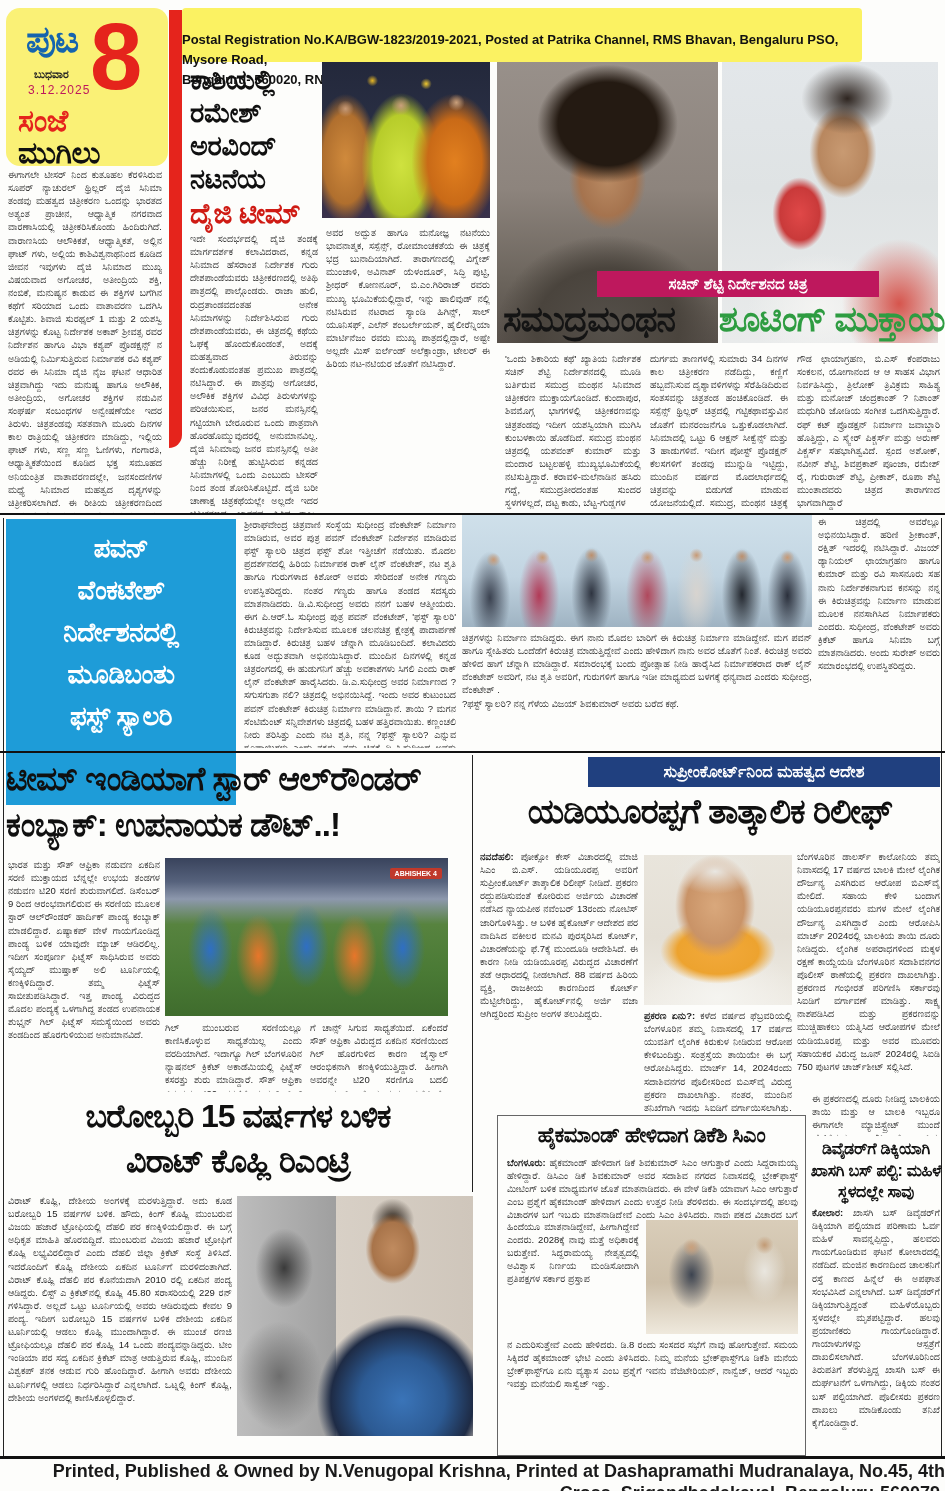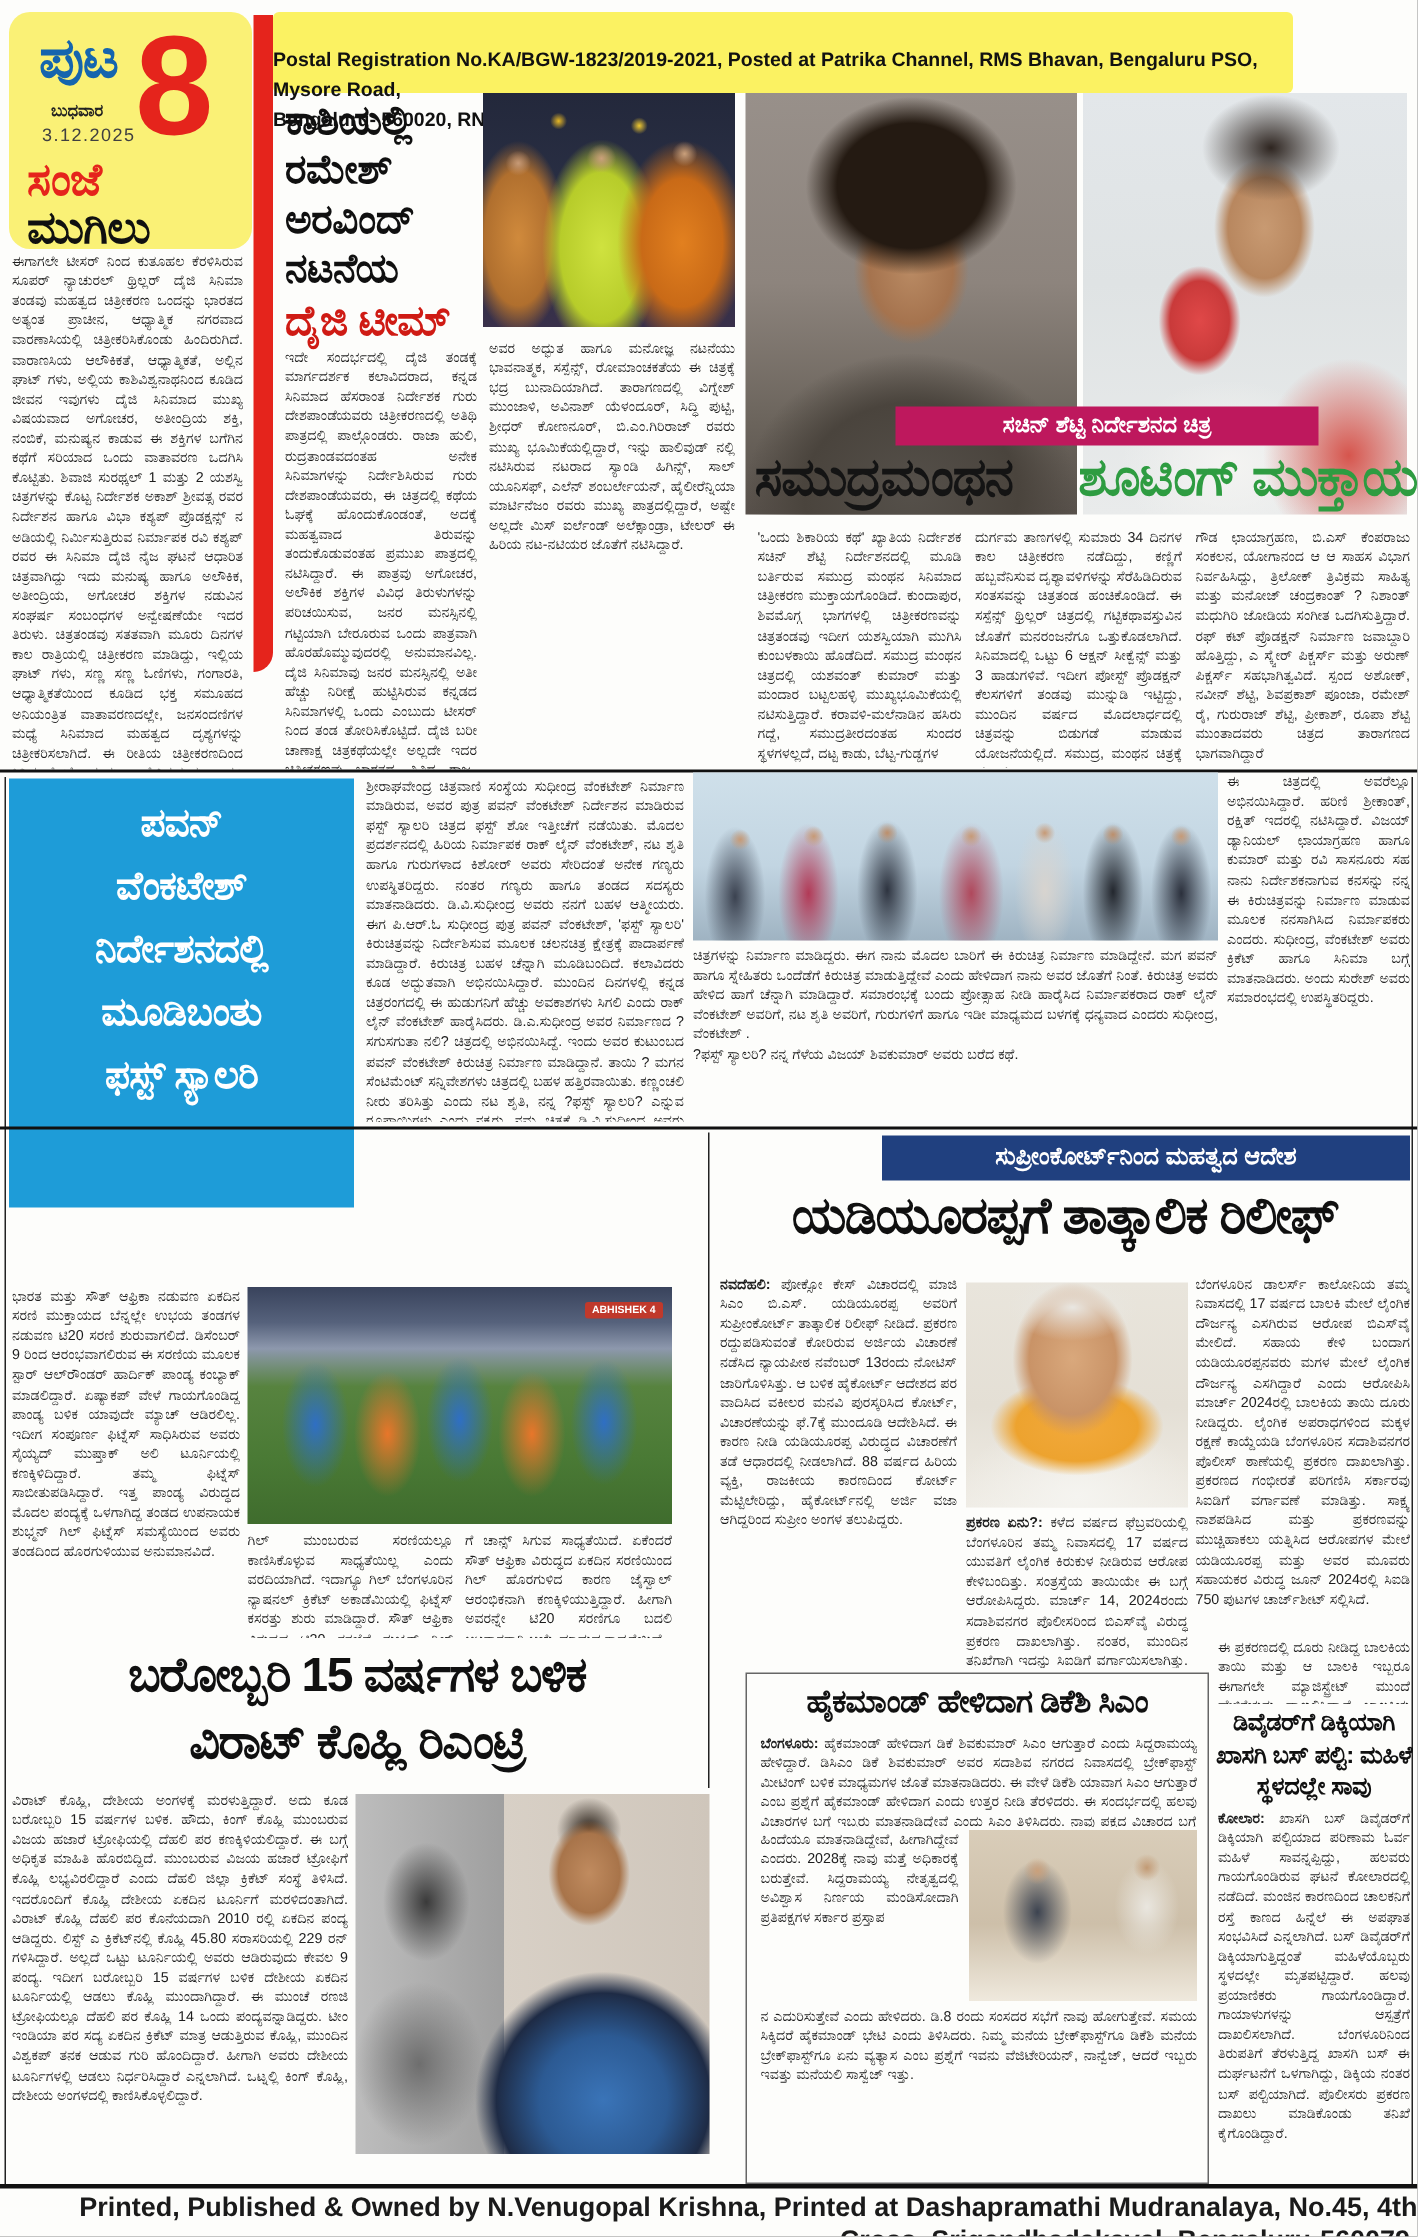--- a/index.html
+++ b/index.html
@@ -91,21 +91,21 @@
           line-height:1.22;color:#1a1a1a;}
 </style>
 </head>
 <body>
 
 <div id="paper">
 
   <div id="masthead" class="abs">
     <div class="abs" style="left:20px;top:10px;font-size:37px;font-weight:bold;color:#1565AE;letter-spacing:-1px;font-family:Liberation Serif, serif;">ಪುಟ</div>
     <div class="abs" style="left:28px;top:60px;font-size:11px;font-weight:bold;color:#222;">ಬುಧವಾರ</div>
-    <div class="abs" style="left:22px;top:75px;font-size:12px;color:#404040;letter-spacing:1px;">3.12.2025</div>
+    <div class="abs" style="left:22px;top:75px;font-size:12px;color:#be185d;letter-spacing:1px;">3.12.2025</div>
     <div class="abs" style="left:84px;top:2px;font-size:94px;font-weight:bold;color:#E5241C;line-height:1;">8</div>
     <div class="abs" style="left:12px;top:96px;font-size:30px;font-weight:bold;color:#E5241C;letter-spacing:-0.5px;">ಸಂಜೆ</div>
     <div class="abs" style="left:12px;top:128px;font-size:30px;font-weight:bold;color:#101010;letter-spacing:-0.5px;">ಮುಗಿಲು</div>
   </div>
   <div id="red-stripe" class="abs"></div>
 
   <div id="postal" class="abs">
     <div>Postal Registration No.KA/BGW-1823/2019-2021, Posted at Patrika Channel, RMS Bhavan, Bengaluru PSO, Mysore Road,</div>
     <div>Bengaluru- 560020, RNI No.KARKAN/2002/08054</div>
   </div>
@@ -144,20 +144,22 @@
 ಫಸ್ಟ್ ಸ್ಯಾಲರಿ</div>
   <div class="col" style="left:244px;top:518px;width:212px;height:230px;">ಶ್ರೀರಾಘವೇಂದ್ರ ಚಿತ್ರವಾಣಿ ಸಂಸ್ಥೆಯ ಸುಧೀಂದ್ರ ವೆಂಕಟೇಶ್ ನಿರ್ಮಾಣ ಮಾಡಿರುವ, ಅವರ ಪುತ್ರ ಪವನ್ ವೆಂಕಟೇಶ್ ನಿರ್ದೇಶನ ಮಾಡಿರುವ ಫಸ್ಟ್ ಸ್ಯಾಲರಿ ಚಿತ್ರದ ಫಸ್ಟ್ ಶೋ ಇತ್ತೀಚೆಗೆ ನಡೆಯಿತು. ಮೊದಲ ಪ್ರದರ್ಶನದಲ್ಲಿ ಹಿರಿಯ ನಿರ್ಮಾಪಕ ರಾಕ್ ಲೈನ್ ವೆಂಕಟೇಶ್, ನಟ ಶೃತಿ ಹಾಗೂ ಗುರುಗಳಾದ ಕಿಶೋರ್ ಅವರು ಸೇರಿದಂತೆ ಅನೇಕ ಗಣ್ಯರು ಉಪಸ್ಥಿತರಿದ್ದರು. ನಂತರ ಗಣ್ಯರು ಹಾಗೂ ತಂಡದ ಸದಸ್ಯರು ಮಾತನಾಡಿದರು. ಡಿ.ವಿ.ಸುಧೀಂದ್ರ ಅವರು ನನಗೆ ಬಹಳ ಆತ್ಮೀಯರು. ಈಗ ಪಿ.ಆರ್.ಓ ಸುಧೀಂದ್ರ ಪುತ್ರ ಪವನ್ ವೆಂಕಟೇಶ್, 'ಫಸ್ಟ್ ಸ್ಯಾಲರಿ' ಕಿರುಚಿತ್ರವನ್ನು ನಿರ್ದೇಶಿಸುವ ಮೂಲಕ ಚಲನಚಿತ್ರ ಕ್ಷೇತ್ರಕ್ಕೆ ಪಾದಾರ್ಪಣೆ ಮಾಡಿದ್ದಾರೆ. ಕಿರುಚಿತ್ರ ಬಹಳ ಚೆನ್ನಾಗಿ ಮೂಡಿಬಂದಿದೆ. ಕಲಾವಿದರು ಕೂಡ ಅದ್ಭುತವಾಗಿ ಅಭಿನಯಿಸಿದ್ದಾರೆ. ಮುಂದಿನ ದಿನಗಳಲ್ಲಿ ಕನ್ನಡ ಚಿತ್ರರಂಗದಲ್ಲಿ ಈ ಹುಡುಗನಿಗೆ ಹೆಚ್ಚು ಅವಕಾಶಗಳು ಸಿಗಲಿ ಎಂದು ರಾಕ್ ಲೈನ್ ವೆಂಕಟೇಶ್ ಹಾರೈಸಿದರು. ಡಿ.ಎ.ಸುಧೀಂದ್ರ ಅವರ ನಿರ್ಮಾಣದ ?ಸಗುಸಗುತಾ ನಲಿ? ಚಿತ್ರದಲ್ಲಿ ಅಭಿನಯಿಸಿದ್ದೆ. ಇಂದು ಅವರ ಕುಟುಂಬದ ಪವನ್ ವೆಂಕಟೇಶ್ ಕಿರುಚಿತ್ರ ನಿರ್ಮಾಣ ಮಾಡಿದ್ದಾನೆ. ತಾಯಿ ? ಮಗನ ಸೆಂಟಿಮೆಂಟ್ ಸನ್ನಿವೇಶಗಳು ಚಿತ್ರದಲ್ಲಿ ಬಹಳ ಹತ್ತಿರವಾಯಿತು. ಕಣ್ಣಂಚಲಿ ನೀರು ತರಿಸಿತ್ತು ಎಂದು ನಟ ಶೃತಿ, ನನ್ನ ?ಫಸ್ಟ್ ಸ್ಯಾಲರಿ? ಎನ್ನುವ ರೂಪಾಯಿಗಳು ಎಂದು ನಕ್ಕರು. ನಮ್ಮ ಚಿತ್ರಕ್ಕೆ ಡಿ.ವಿ.ಸುಧೀಂದ್ರ ಅವರು ಪಾಲುದಾರಿಕೆಯಲ್ಲಿ ಅರು</div>
   <div class="ph ph-group" style="left:462px;top:515px;width:350px;height:112px;"></div>
   <div class="col pre" style="left:462px;top:631px;width:350px;height:117px;">ಚಿತ್ರಗಳನ್ನು ನಿರ್ಮಾಣ ಮಾಡಿದ್ದರು. ಈಗ ನಾನು ಮೊದಲ ಬಾರಿಗೆ ಈ ಕಿರುಚಿತ್ರ ನಿರ್ಮಾಣ ಮಾಡಿದ್ದೇನೆ. ಮಗ ಪವನ್ ಹಾಗೂ ಸ್ನೇಹಿತರು ಒಂದೆಡೆಗೆ ಕಿರುಚಿತ್ರ ಮಾಡುತ್ತಿದ್ದೇವೆ ಎಂದು ಹೇಳಿದಾಗ ನಾನು ಅವರ ಜೊತೆಗೆ ನಿಂತೆ. ಕಿರುಚಿತ್ರ ಅವರು ಹೇಳಿದ ಹಾಗೆ ಚೆನ್ನಾಗಿ ಮಾಡಿದ್ದಾರೆ. ಸಮಾರಂಭಕ್ಕೆ ಬಂದು ಪ್ರೋತ್ಸಾಹ ನೀಡಿ ಹಾರೈಸಿದ ನಿರ್ಮಾಪಕರಾದ ರಾಕ್ ಲೈನ್ ವೆಂಕಟೇಶ್ ಅವರಿಗೆ, ನಟ ಶೃತಿ ಅವರಿಗೆ, ಗುರುಗಳಿಗೆ ಹಾಗೂ ಇಡೀ ಮಾಧ್ಯಮದ ಬಳಗಕ್ಕೆ ಧನ್ಯವಾದ ಎಂದರು ಸುಧೀಂದ್ರ, ವೆಂಕಟೇಶ್ .
 ?ಫಸ್ಟ್ ಸ್ಯಾಲರಿ? ನನ್ನ ಗೆಳೆಯ ವಿಜಯ್ ಶಿವಕುಮಾರ್ ಅವರು ಬರೆದ ಕಥೆ.</div>
   <div class="col" style="left:818px;top:515px;width:122px;height:233px;">ಈ ಚಿತ್ರದಲ್ಲಿ ಅವರೆಲ್ಲೂ ಅಭಿನಯಿಸಿದ್ದಾರೆ. ಹರಿಣಿ ಶ್ರೀಕಾಂತ್, ರಕ್ಷಿತ್ ಇದರಲ್ಲಿ ನಟಿಸಿದ್ದಾರೆ. ವಿಜಯ್ ಡ್ಯಾನಿಯಲ್ ಛಾಯಾಗ್ರಹಣ ಹಾಗೂ ಕುಮಾರ್ ಮತ್ತು ರವಿ ಸಾಸನೂರು ಸಹ ನಾನು ನಿರ್ದೇಶಕನಾಗುವ ಕನಸನ್ನು ನನ್ನ ಈ ಕಿರುಚಿತ್ರವನ್ನು ನಿರ್ಮಾಣ ಮಾಡುವ ಮೂಲಕ ನನಸಾಗಿಸಿದ ನಿರ್ಮಾಪಕರು ಎಂದರು. ಸುಧೀಂದ್ರ, ವೆಂಕಟೇಶ್ ಅವರು ಕ್ರಿಕೆಟ್ ಹಾಗೂ ಸಿನಿಮಾ ಬಗ್ಗೆ ಮಾತನಾಡಿದರು. ಅಂದು ಸುರೇಶ್ ಅವರು ಸಮಾರಂಭದಲ್ಲಿ ಉಪಸ್ಥಿತರಿದ್ದರು.</div>
 
   <div class="rule" style="left:0px;top:751px;width:945px;height:1.5px;"></div>
   <div class="vrule" style="left:472px;top:755px;height:437px;"></div>
 
+  <div class="abs hl pre" style="left:6px;top:756px;width:464px;font-size:33px;line-height:1.38;letter-spacing:-1px;text-align:left;">ಟೀಮ್ ಇಂಡಿಯಾಗೆ ಸ್ಟಾರ್ ಆಲ್‌ರೌಂಡರ್
+ಕಂಬ್ಯಾಕ್: ಉಪನಾಯಕ ಡೌಟ್..!</div>
   <div class="col" style="left:8px;top:858px;width:152px;height:234px;">ಭಾರತ ಮತ್ತು ಸೌತ್ ಆಫ್ರಿಕಾ ನಡುವಣ ಏಕದಿನ ಸರಣಿ ಮುಕ್ತಾಯದ ಬೆನ್ನಲ್ಲೇ ಉಭಯ ತಂಡಗಳ ನಡುವಣ ಟಿ20 ಸರಣಿ ಶುರುವಾಗಲಿದೆ. ಡಿಸೆಂಬರ್ 9 ರಿಂದ ಆರಂಭವಾಗಲಿರುವ ಈ ಸರಣಿಯ ಮೂಲಕ ಸ್ಟಾರ್ ಆಲ್‌ರೌಂಡರ್ ಹಾರ್ದಿಕ್ ಪಾಂಡ್ಯ ಕಂಬ್ಯಾಕ್ ಮಾಡಲಿದ್ದಾರೆ. ಏಷ್ಯಾಕಪ್ ವೇಳೆ ಗಾಯಗೊಂಡಿದ್ದ ಪಾಂಡ್ಯ ಬಳಿಕ ಯಾವುದೇ ಮ್ಯಾಚ್ ಆಡಿರಲಿಲ್ಲ. ಇದೀಗ ಸಂಪೂರ್ಣ ಫಿಟ್ನೆಸ್ ಸಾಧಿಸಿರುವ ಅವರು ಸೈಯ್ಯದ್ ಮುಷ್ತಾಕ್ ಅಲಿ ಟೂರ್ನಿಯಲ್ಲಿ ಕಣಕ್ಕಿಳಿದಿದ್ದಾರೆ. ತಮ್ಮ ಫಿಟ್ನೆಸ್ ಸಾಬೀತುಪಡಿಸಿದ್ದಾರೆ. ಇತ್ತ ಪಾಂಡ್ಯ ವಿರುದ್ಧದ ಮೊದಲ ಪಂದ್ಯಕ್ಕೆ ಒಳಗಾಗಿದ್ದ ತಂಡದ ಉಪನಾಯಕ ಶುಭ್ಮನ್ ಗಿಲ್ ಫಿಟ್ನೆಸ್ ಸಮಸ್ಯೆಯಿಂದ ಅವರು ತಂಡದಿಂದ ಹೊರಗುಳಿಯುವ ಅನುಮಾನವಿದೆ.</div>
   <div class="ph ph-cricket" style="left:165px;top:858px;width:283px;height:158px;">
     <div style="position:absolute;right:6px;top:10px;background:#c0392b;color:#fff;font-size:7px;font-weight:bold;padding:2px 5px;border-radius:2px;">ABHISHEK 4</div>
   </div>
   <div class="col" style="left:165px;top:1021px;width:137px;height:71px;">ಗಿಲ್ ಮುಂಬರುವ ಸರಣಿಯಲ್ಲೂ ಕಾಣಿಸಿಕೊಳ್ಳುವ ಸಾಧ್ಯತೆಯಿಲ್ಲ ಎಂದು ವರದಿಯಾಗಿದೆ. ಇದಾಗ್ಯೂ ಗಿಲ್ ಬೆಂಗಳೂರಿನ ನ್ಯಾಷನಲ್ ಕ್ರಿಕೆಟ್ ಅಕಾಡೆಮಿಯಲ್ಲಿ ಫಿಟ್ನೆಸ್ ಕಸರತ್ತು ಶುರು ಮಾಡಿದ್ದಾರೆ. ಸೌತ್ ಆಫ್ರಿಕಾ ವಿರುದ್ಧದ ಟಿ20 ಸರಣಿಗೆ ಶುಭ್ಮನ್ ಗಿಲ್ ಅಲಭ್ಯರಾದರೆ ಯಶಸ್ವಿ ಜೈಸ್ವಾಲ್</div>
   <div class="col" style="left:310px;top:1021px;width:138px;height:71px;">ಗೆ ಚಾನ್ಸ್ ಸಿಗುವ ಸಾಧ್ಯತೆಯಿದೆ. ಏಕೆಂದರೆ ಸೌತ್ ಆಫ್ರಿಕಾ ವಿರುದ್ಧದ ಏಕದಿನ ಸರಣಿಯಿಂದ ಗಿಲ್ ಹೊರಗುಳಿದ ಕಾರಣ ಜೈಸ್ವಾಲ್ ಆರಂಭಿಕನಾಗಿ ಕಣಕ್ಕಿಳಿಯುತ್ತಿದ್ದಾರೆ. ಹೀಗಾಗಿ ಅವರನ್ನೇ ಟಿ20 ಸರಣಿಗೂ ಬದಲಿ ಆಟಗಾರನಾಗಿ ಆಯ್ಕೆ ಮಾಡುವ ಸಾಧ್ಯತೆಯಿದೆ.</div>
 
   <div class="abs hl pre" style="left:6px;top:1094px;width:464px;font-size:32px;line-height:1.4;letter-spacing:-1px;text-align:center;">ಬರೋಬ್ಬರಿ 15 ವರ್ಷಗಳ ಬಳಿಕ
 ವಿರಾಟ್ ಕೊಹ್ಲಿ ರಿಎಂಟ್ರಿ</div>
   <div class="col" style="left:8px;top:1194px;width:224px;height:260px;">ವಿರಾಟ್ ಕೊಹ್ಲಿ, ದೇಶೀಯ ಅಂಗಳಕ್ಕೆ ಮರಳುತ್ತಿದ್ದಾರೆ. ಅದು ಕೂಡ ಬರೋಬ್ಬರಿ 15 ವರ್ಷಗಳ ಬಳಿಕ. ಹೌದು, ಕಿಂಗ್ ಕೊಹ್ಲಿ ಮುಂಬರುವ ವಿಜಯ ಹಜಾರೆ ಟ್ರೋಫಿಯಲ್ಲಿ ದೆಹಲಿ ಪರ ಕಣಕ್ಕಿಳಿಯಲಿದ್ದಾರೆ. ಈ ಬಗ್ಗೆ ಅಧಿಕೃತ ಮಾಹಿತಿ ಹೊರಬಿದ್ದಿದೆ. ಮುಂಬರುವ ವಿಜಯ ಹಜಾರೆ ಟ್ರೋಫಿಗೆ ಕೊಹ್ಲಿ ಲಭ್ಯವಿರಲಿದ್ದಾರೆ ಎಂದು ದೆಹಲಿ ಜಿಲ್ಲಾ ಕ್ರಿಕೆಟ್ ಸಂಸ್ಥೆ ತಿಳಿಸಿದೆ. ಇದರೊಂದಿಗೆ ಕೊಹ್ಲಿ ದೇಶೀಯ ಏಕದಿನ ಟೂರ್ನಿಗೆ ಮರಳಿದಂತಾಗಿದೆ. ವಿರಾಟ್ ಕೊಹ್ಲಿ ದೆಹಲಿ ಪರ ಕೊನೆಯದಾಗಿ 2010 ರಲ್ಲಿ ಏಕದಿನ ಪಂದ್ಯ ಆಡಿದ್ದರು. ಲಿಸ್ಟ್ ಎ ಕ್ರಿಕೆಟ್‌ನಲ್ಲಿ ಕೊಹ್ಲಿ 45.80 ಸರಾಸರಿಯಲ್ಲಿ 229 ರನ್ ಗಳಿಸಿದ್ದಾರೆ. ಅಲ್ಲದೆ ಒಟ್ಟು ಟೂರ್ನಿಯಲ್ಲಿ ಅವರು ಆಡಿರುವುದು ಕೇವಲ 9 ಪಂದ್ಯ. ಇದೀಗ ಬರೋಬ್ಬರಿ 15 ವರ್ಷಗಳ ಬಳಿಕ ದೇಶೀಯ ಏಕದಿನ ಟೂರ್ನಿಯಲ್ಲಿ ಆಡಲು ಕೊಹ್ಲಿ ಮುಂದಾಗಿದ್ದಾರೆ. ಈ ಮುಂಚೆ ರಣಜಿ ಟ್ರೋಫಿಯಲ್ಲೂ ದೆಹಲಿ ಪರ ಕೊಹ್ಲಿ 14 ಒಂದು ಪಂದ್ಯವನ್ನಾಡಿದ್ದರು. ಟೀಂ ಇಂಡಿಯಾ ಪರ ಸದ್ಯ ಏಕದಿನ ಕ್ರಿಕೆಟ್ ಮಾತ್ರ ಆಡುತ್ತಿರುವ ಕೊಹ್ಲಿ, ಮುಂದಿನ ವಿಶ್ವಕಪ್ ತನಕ ಆಡುವ ಗುರಿ ಹೊಂದಿದ್ದಾರೆ. ಹೀಗಾಗಿ ಅವರು ದೇಶೀಯ ಟೂರ್ನಿಗಳಲ್ಲಿ ಆಡಲು ನಿರ್ಧರಿಸಿದ್ದಾರೆ ಎನ್ನಲಾಗಿದೆ. ಒಟ್ನಲ್ಲಿ ಕಿಂಗ್ ಕೊಹ್ಲಿ, ದೇಶೀಯ ಅಂಗಳದಲ್ಲಿ ಕಾಣಿಸಿಕೊಳ್ಳಲಿದ್ದಾರೆ.</div>

